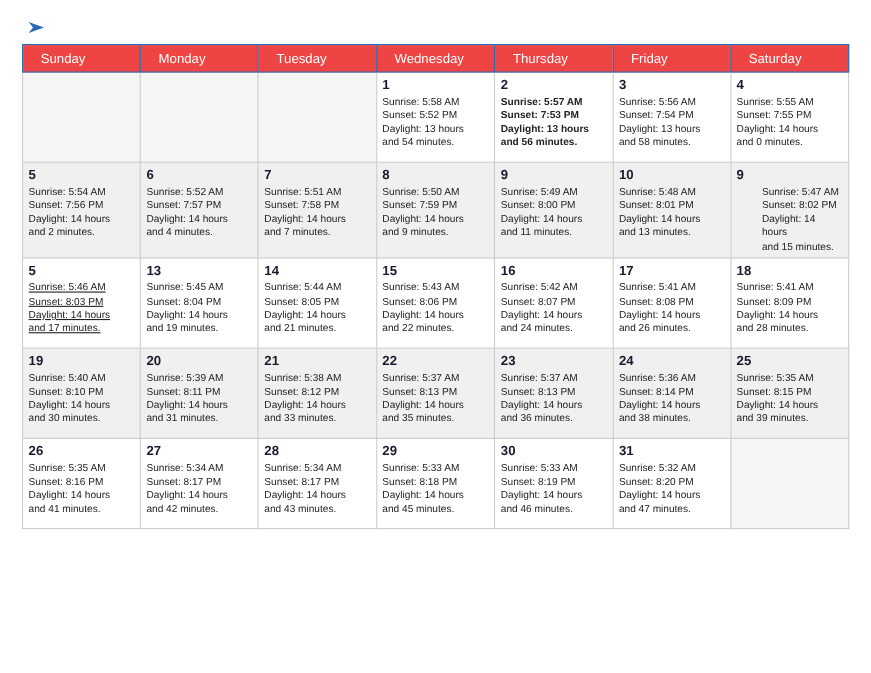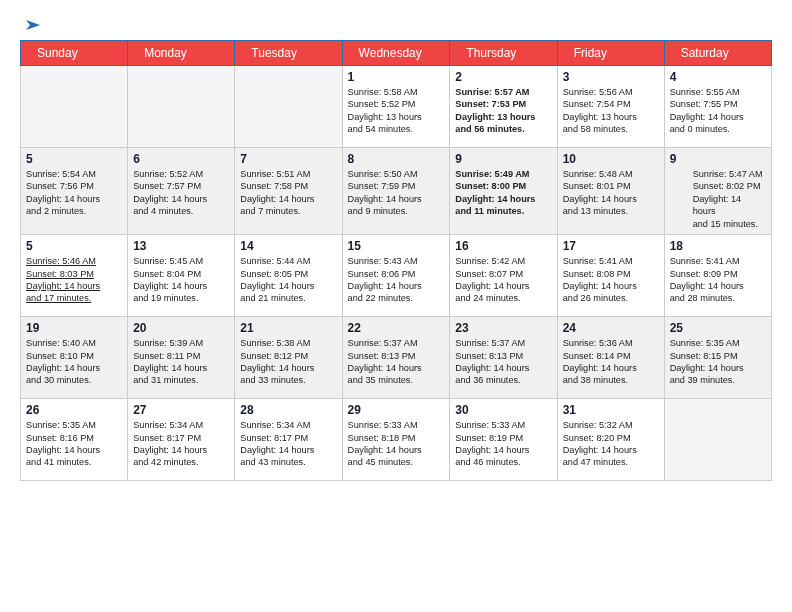--- a/index.html
+++ b/index.html
@@ -167,21 +167,21 @@
           </td>
           <td>
             <div class="day-num">8</div>
             <div class="day-info" style="white-space: pre-line;">Sunrise: 5:50 AM
 Sunset: 7:59 PM
 Daylight: 14 hours
 and 9 minutes.</div>
           </td>
           <td>
             <div class="day-num">9</div>
-            <div class="day-info" style="white-space: pre-line; font-weight: bold;">Sunrise: 5:49 AM
+            <div class="day-info" style="white-space: pre-line;">Sunrise: 5:49 AM
 Sunset: 8:00 PM
 Daylight: 14 hours
 and 11 minutes.</div>
           </td>
           <td>
             <div class="day-num">10</div>
             <div class="day-info" style="white-space: pre-line;">Sunrise: 5:48 AM
 Sunset: 8:01 PM
 Daylight: 14 hours
 and 13 minutes.</div>

